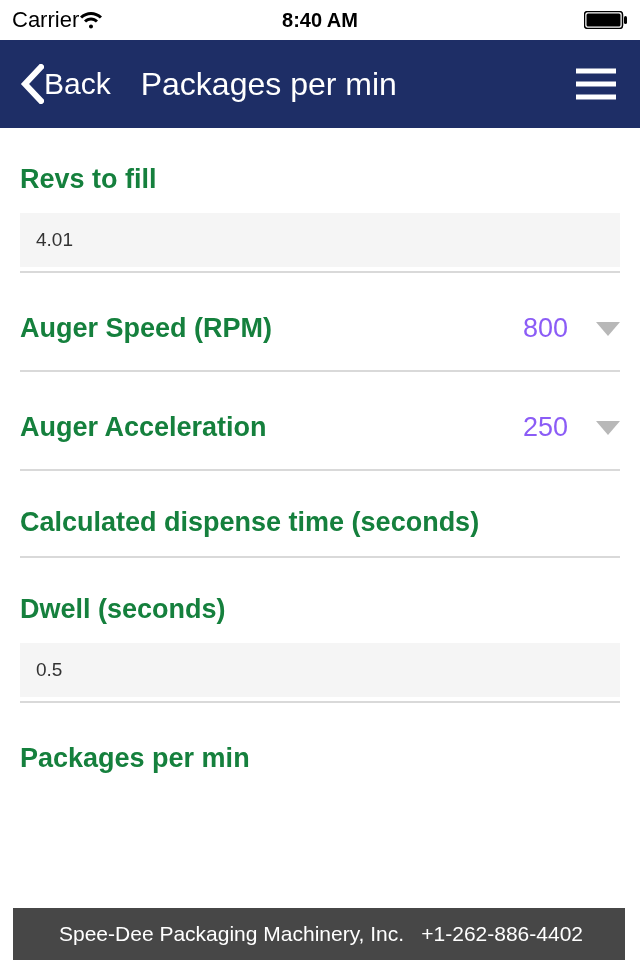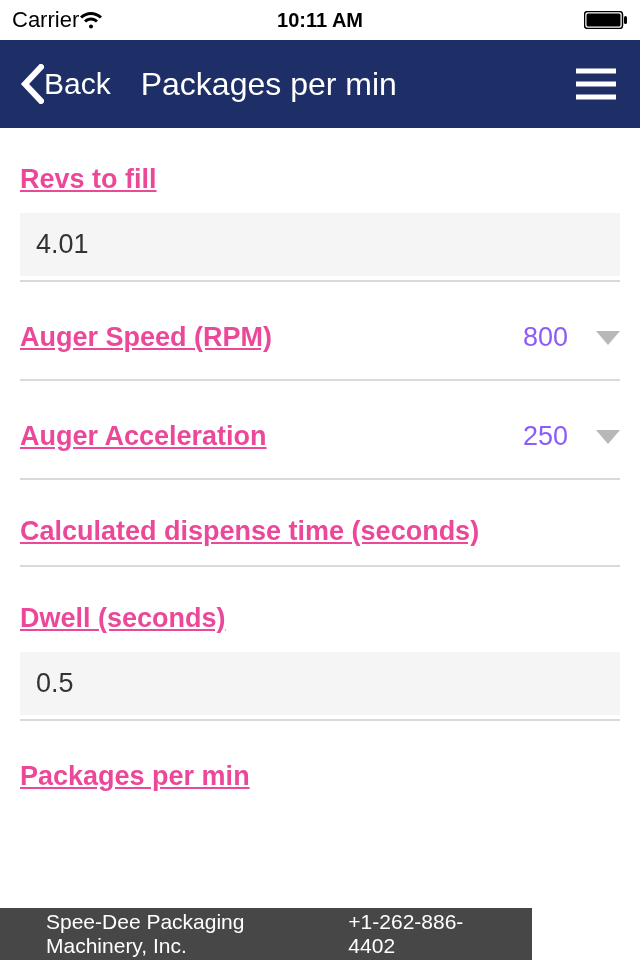--- a/index.html
+++ b/index.html
@@ -61,28 +61,27 @@
     .content {
       padding: 0 20px;
       height: 780px;
       overflow: hidden;
     }
     
     .field-group { padding-top: 36px; }
     .field-label {
       font-size: 27px;
       font-weight: 700;
-      color: #ec4899;
+      color: #15803d;
       margin-bottom: 18px;
-      text-decoration: underline;
     }
     .field-input-box {
       background: #f5f5f5;
       padding: 16px 16px;
-      font-size: 27px;
+      font-size: 19px;
       color: #333;
       margin-bottom: 4px;
     }
     .hr { height: 2px; background: #d9d9d9; }
     
     .dropdown-row {
       display: flex;
       align-items: center;
       justify-content: space-between;
       padding: 40px 0 26px 0;
@@ -99,22 +98,22 @@
       font-weight: 400;
     }
     .dropdown-caret svg { display: block; }
     
     .label-cut { padding-top: 40px; }
     .label-cut .field-label { margin-bottom: 0; white-space: nowrap; overflow: hidden; }
     
     .footer {
       position: absolute;
       bottom: 0;
-      left: 0;
-      width: 532px;
+      left: 13px;
+      width: 612px;
       height: 52px;
       background: #474747;
       color: #fff;
       display: flex;
       align-items: center;
       justify-content: space-between;
       padding: 0 42px 0 46px;
       font-size: 21px;
       font-weight: 400;
     }
@@ -124,21 +123,21 @@
 
 <div class="status-bar">
   <div class="status-left">
     <span>Carrier</span>
     <span class="wifi-icon">
       <svg width="24" height="18" viewBox="0 0 24 18">
           <path d="M12 17.5c1.1 0 2-.9 2-2s-.9-2-2-2-2 .9-2 2 .9 2 2 2zM5 9.5c3.9-3.9 10.1-3.9 14 0l-2.1 2.1c-2.7-2.7-7.1-2.7-9.8 0L5 9.5zM1 5.5c6.1-6.1 15.9-6.1 22 0l-2.1 2.1c-4.9-4.9-12.9-4.9-17.8 0L1 5.5z" fill="#000"></path>
         </svg>
     </span>
   </div>
-  <div class="status-time">10:11 AM</div>
+  <div class="status-time">8:40 AM</div>
   <div class="status-right">
     <svg width="44" height="18" viewBox="0 0 44 18">
         <rect x="0.5" y="0.5" width="38" height="17" rx="3" fill="none" stroke="#000" stroke-width="1.5"></rect>
         <rect x="2.5" y="2.5" width="34" height="13" rx="1.5" fill="#000"></rect>
         <rect x="40" y="5" width="3" height="8" rx="1.5" fill="#000"></rect>
       </svg>
   </div>
 </div>
 
 <div class="nav-bar">

